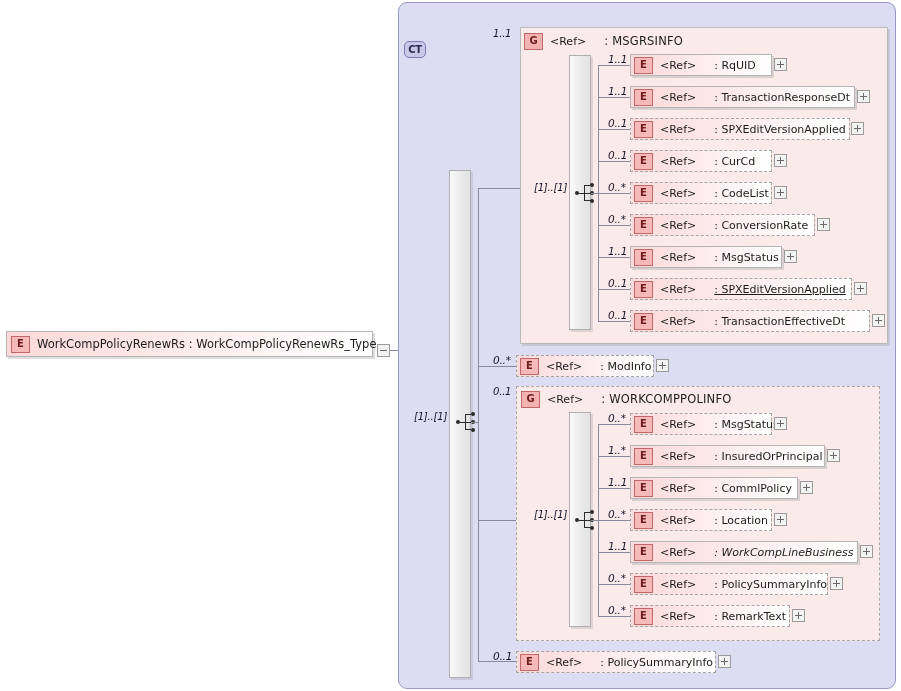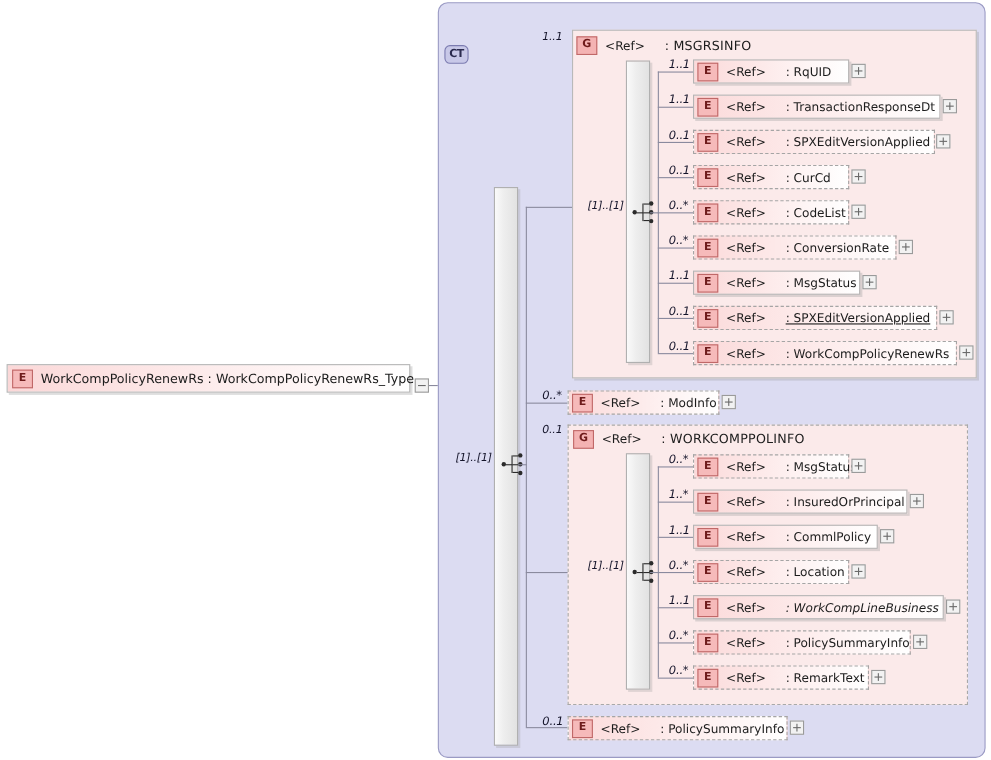--- a/index.html
+++ b/index.html
@@ -360,21 +360,21 @@
     <span class="ref-txt">&lt;Ref&gt;</span>
     <span class="name-txt" style="margin-left:12px;text-decoration:underline;">: SPXEditVersionApplied</span>
   </div>
   <div class="exp plus" style="left:854px; top:282px;"></div>
 
   <div class="hline" style="left:598px; top:321px; width:32px;"></div>
   <div class="card occ" style="left:608px; top:309px;">0..1</div>
   <div class="node opt" style="left:630px; top:310px; width:240px;">
     <span class="badge">E</span>
     <span class="ref-txt">&lt;Ref&gt;</span>
-    <span class="name-txt" style="margin-left:12px;">: WorkCompPolicyRenewRs</span>
+    <span class="name-txt" style="margin-left:12px;">: TransactionEffectiveDt</span>
   </div>
   <div class="exp plus" style="left:872px; top:314px;"></div>
 
   <div class="card occ" style="left:493px; top:354px;">0..*</div>
   <div class="node opt" style="left:516px; top:355px; width:138px;">
     <span class="badge">E</span>
     <span class="ref-txt">&lt;Ref&gt;</span>
     <span class="name-txt" style="margin-left:12px;">: ModInfo</span>
   </div>
   <div class="exp plus" style="left:656px; top:359px;"></div>

